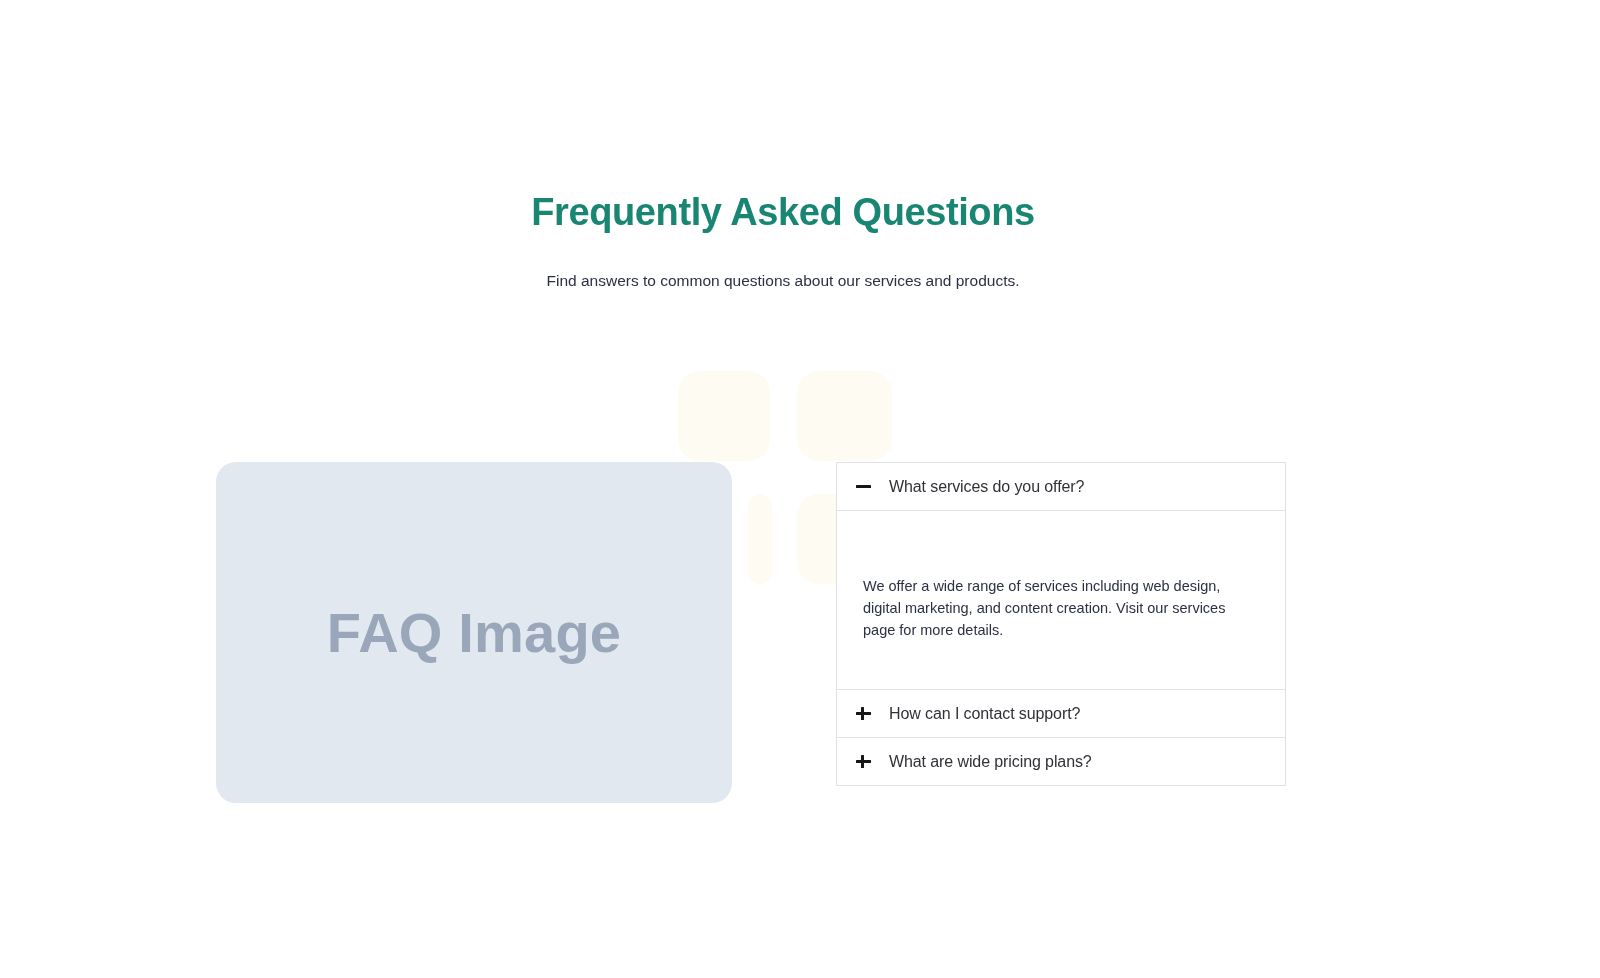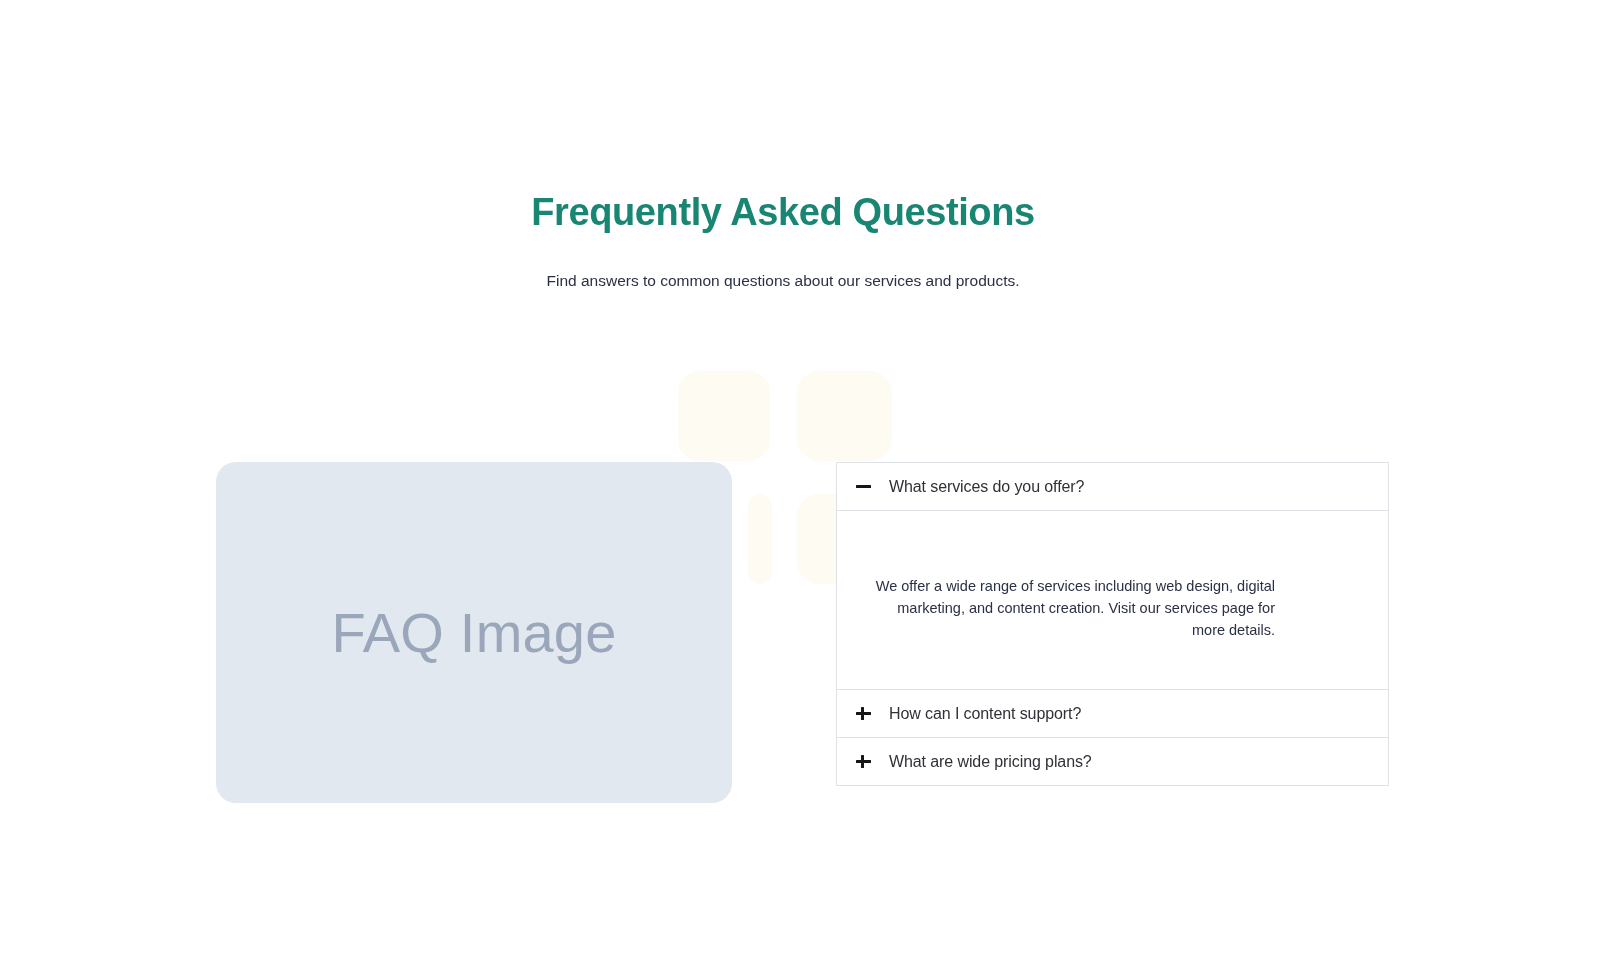--- a/index.html
+++ b/index.html
@@ -82,36 +82,35 @@
     width: 516px;
     height: 341px;
     background: #e2e8f0;
     border-radius: 20px;
     display: flex;
     align-items: center;
     justify-content: center;
   }
   .faq-image-label {
     font-size: 56px;
-    font-weight: 400;
+    font-weight: 700;
     color: #9aa7ba;
     letter-spacing: 0.2px;
     line-height: 1;
   }
 
   
   .accordion {
     position: absolute;
     left: 836px;
     top: 462px;
-    width: 553px;
+    width: 450px;
     background: #fef9c3;
     border: 1px solid #dfe3e8;
     border-bottom: none;
-    text-align: right;
   }
   .acc-item {
     border-bottom: 1px solid #dfe3e8;
     background: #ffffff;
   }
   .acc-header {
     display: flex;
     align-items: center;
     height: 47px;
     padding: 0 18px;
@@ -198,21 +197,21 @@
           <span class="acc-question">What services do you offer?</span>
         </div>
       </div>
       <div class="acc-panel">
         <div class="acc-answer">We offer a wide range of services including web design, digital marketing, and content creation. Visit our services page for more details.</div>
       </div>
 
       <div class="acc-item">
         <div class="acc-header">
           <span class="acc-icon plus"></span>
-          <span class="acc-question">How can I content support?</span>
+          <span class="acc-question">How can I contact support?</span>
         </div>
       </div>
 
       <div class="acc-item">
         <div class="acc-header">
           <span class="acc-icon plus"></span>
           <span class="acc-question">What are wide pricing plans?</span>
         </div>
       </div>
 

